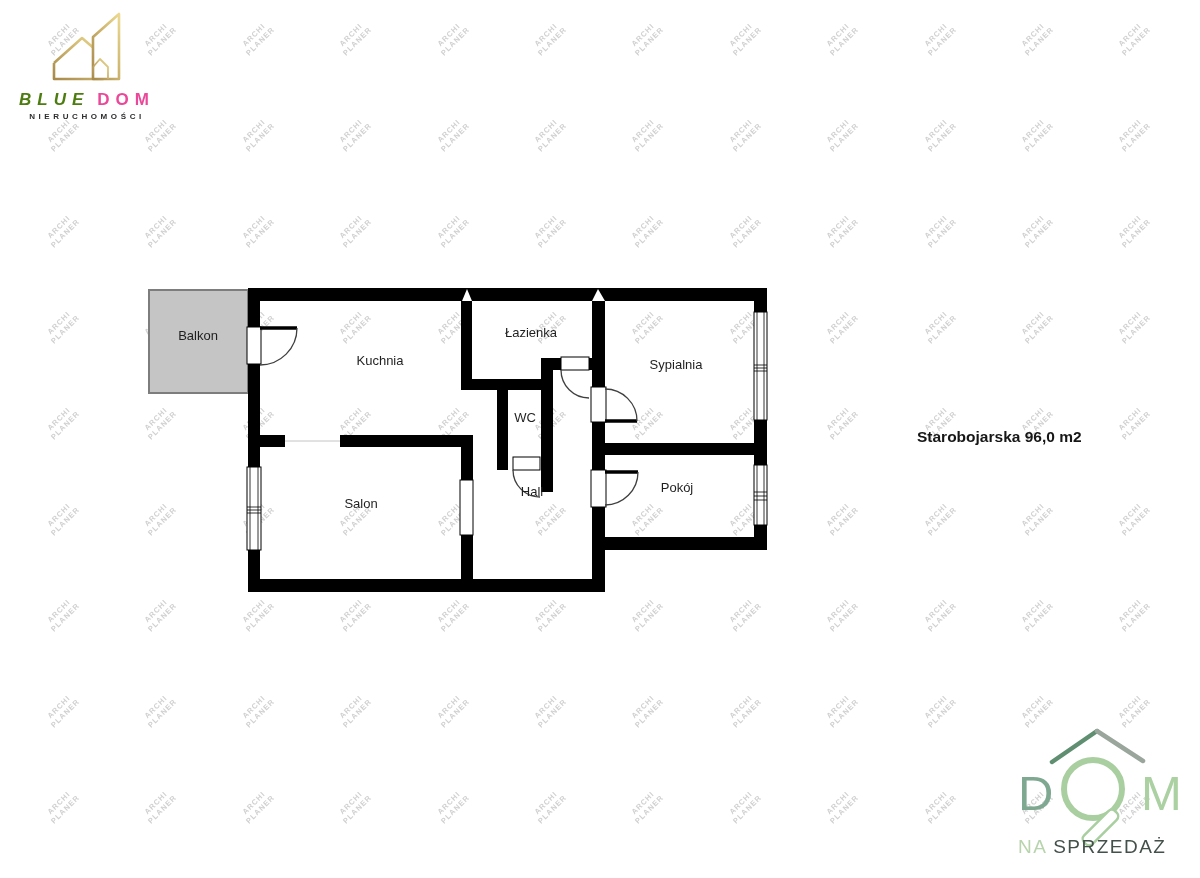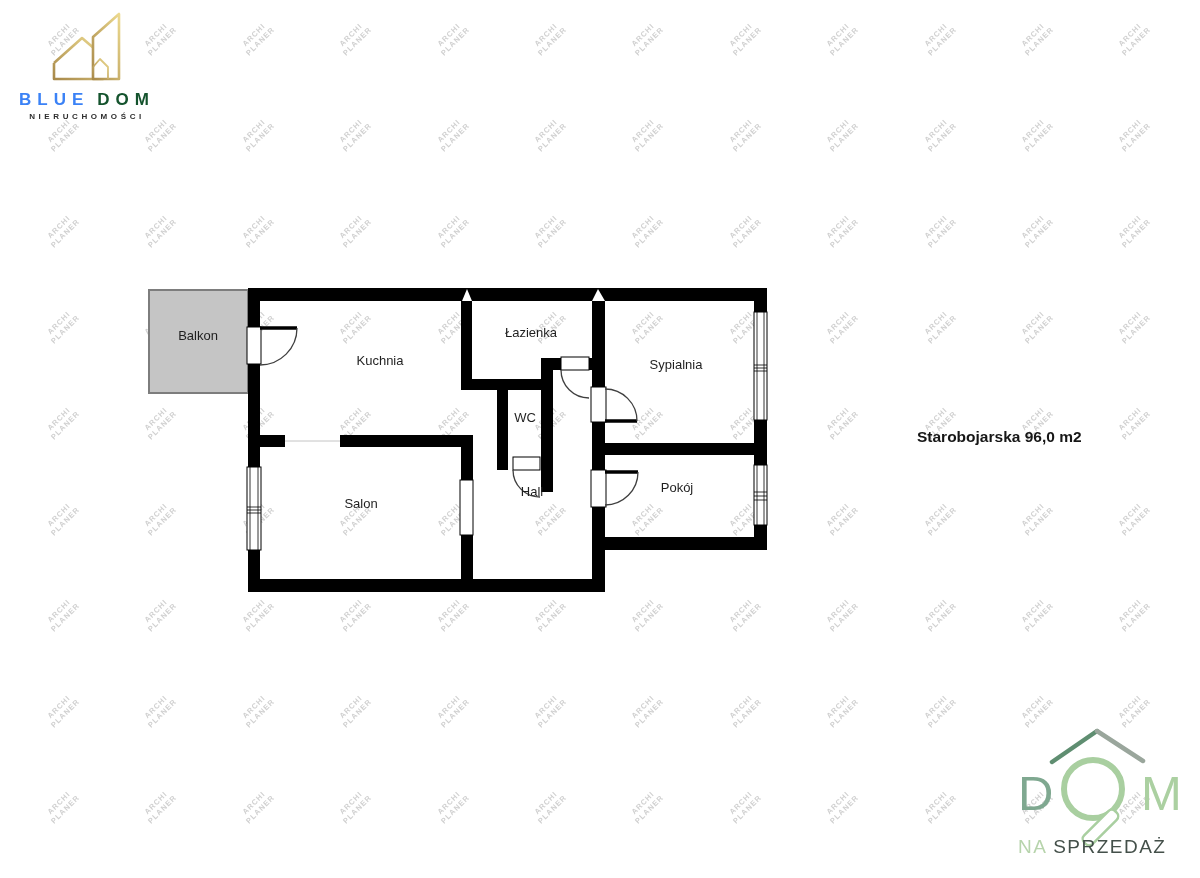--- a/index.html
+++ b/index.html
@@ -7,22 +7,22 @@
         font-family:"Liberation Sans",sans-serif;}
   .watermark-layer{position:absolute;left:0;top:0;width:100%;height:100%;z-index:1;pointer-events:none;}
   .wm{position:absolute;width:52px;text-align:center;transform:rotate(-45deg);
       font-size:7.5px;line-height:9px;font-weight:700;letter-spacing:1px;color:#cbcbcb;opacity:.9;}
   .floorplan-svg{position:absolute;left:0;top:0;z-index:2;pointer-events:none;}
   .room-label{font-size:13px;fill:#1f1f1f;font-family:"Liberation Sans",sans-serif;}
   .brand-top{position:absolute;left:2px;top:4px;width:170px;z-index:3;}
   .brand-house{position:absolute;left:40px;top:2px;}
   .brand-words{position:absolute;left:0;top:86px;width:170px;text-align:center;white-space:nowrap;
                font-size:17px;font-weight:700;letter-spacing:6px;}
-  .brand-blue{color:#3b82f6;}
-  .brand-gold{color:#14532d;margin-left:8px;}
+  .brand-blue{color:#4d7c0f;font-style:italic;}
+  .brand-gold{color:#ec4899;margin-left:8px;}
   .brand-sub{position:absolute;left:0;top:108px;width:170px;text-align:center;
              font-size:8px;font-weight:700;letter-spacing:3.6px;color:#2e2e2e;}
   .annotation{position:absolute;left:917px;top:428px;z-index:3;font-size:15.5px;font-weight:600;color:#161616;}
   .brand-bottom{position:absolute;left:1010px;top:723px;z-index:3;}
   .logo-letter{font-family:"Liberation Sans",sans-serif;font-size:49px;font-weight:400;}
   .logo-tagline{font-family:"Liberation Sans",sans-serif;font-size:19px;letter-spacing:1.5px;}
 </style>
 </head>
 <body>
 

